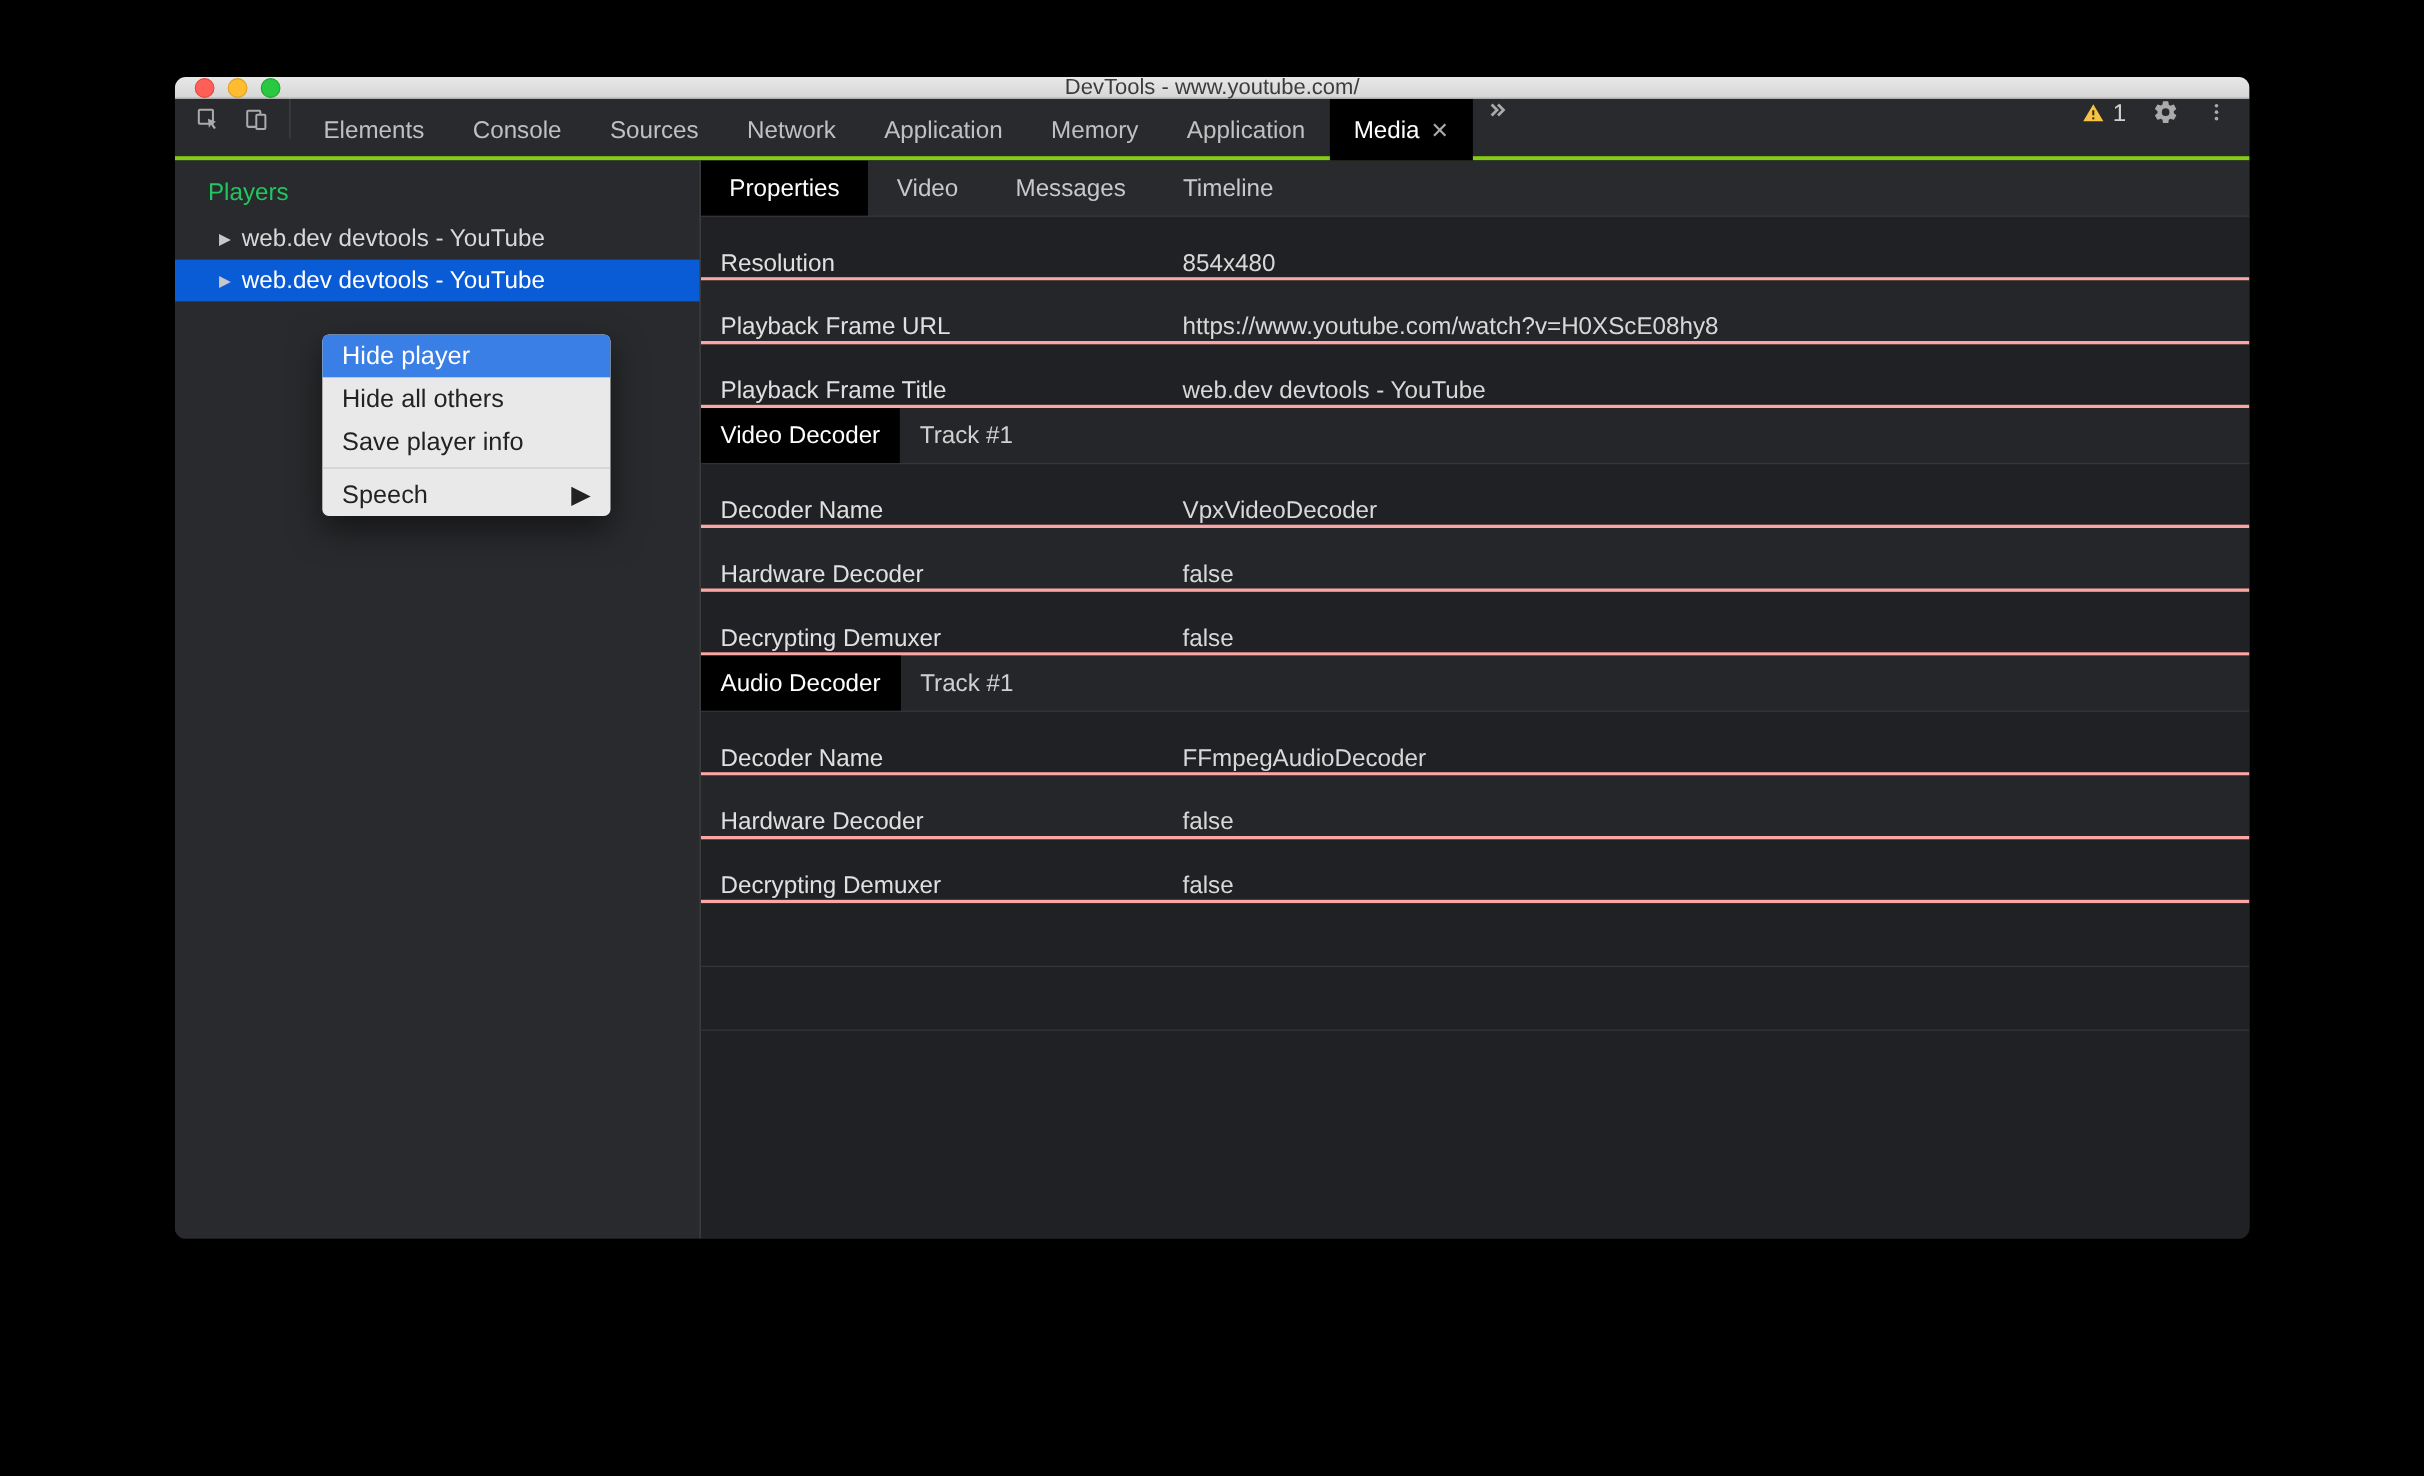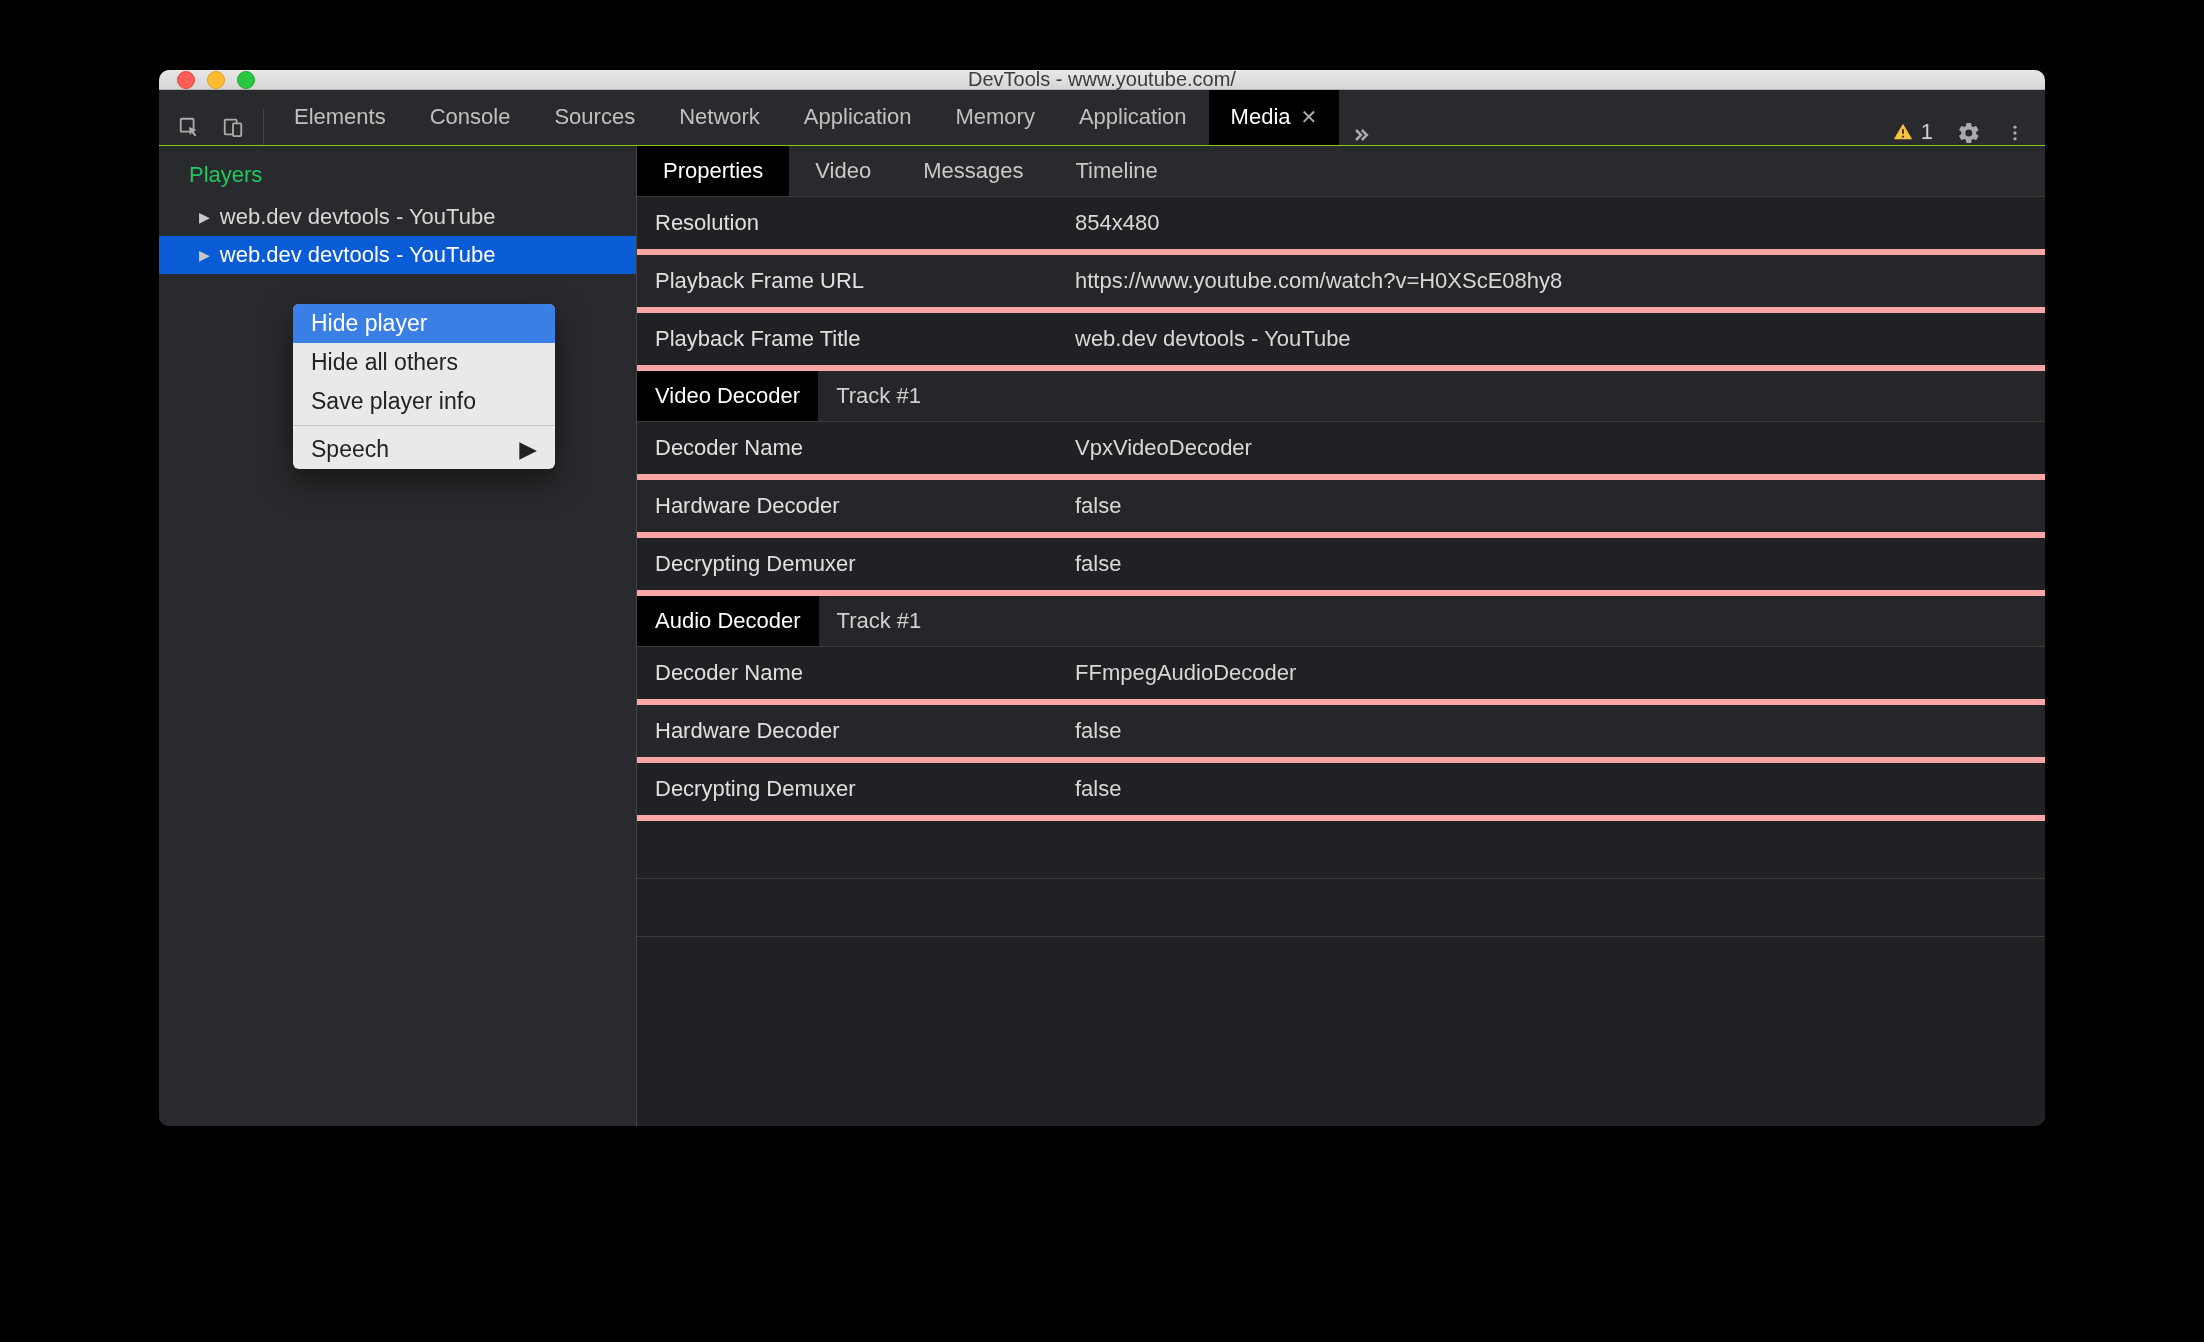--- a/index.html
+++ b/index.html
@@ -44,23 +44,23 @@
     left: 0; right: 0;
     text-align: center;
     font-size: 20px;
     color: #3c3c3c;
     pointer-events: none;
   }
 
   .toolbar {
     height: 56px;
     background: #292a2d;
-    border-bottom: 1px solid #84cc16;
-    display: flex;
-    align-items: flex-end;
+    border-bottom: 4px solid #84cc16;
+    display: flex;
+    align-items: flex-start;
     padding: 0 8px;
     color: #bbb;
     font-size: 22px;
   }
   .toolbar .icon-btn {
     width: 36px; height: 36px;
     display: flex; align-items: center; justify-content: center;
     color: #aaa;
     margin: 0 4px;
   }
@@ -174,22 +174,22 @@
     padding: 12px 26px;
     color: #c8c8c8;
     cursor: pointer;
   }
   .main-tabs .mtab.active {
     background: #000;
     color: #fff;
   }
   .prop-row {
     display: flex;
-    align-items: center;
-    border-bottom: 6px solid #fca5a5;
+    align-items: flex-end;
+    border-bottom: 3px solid #fca5a5;
     min-height: 58px;
     padding: 0 18px;
   }
   .prop-row.darker { background: #252629; }
   .prop-key { width: 420px; color: #e0e0e0; }
   .prop-val { color: #d8d8d8; }
   .section-row {
     display: flex;
     align-items: stretch;
     border-bottom: 1px solid #3a3a3a;

